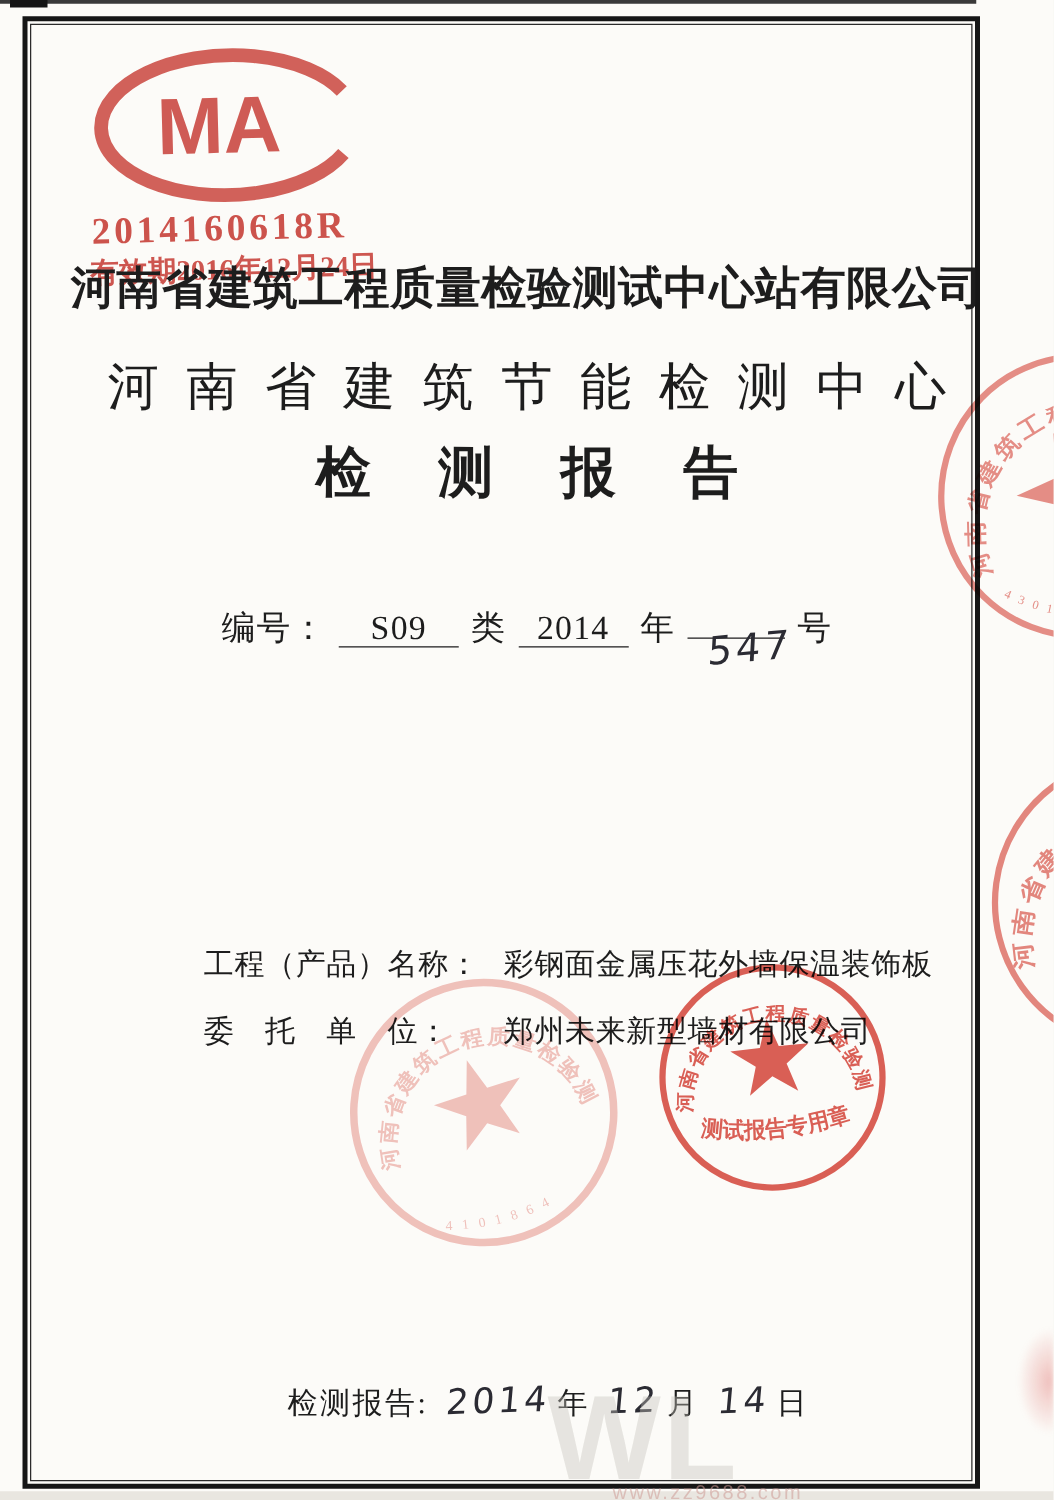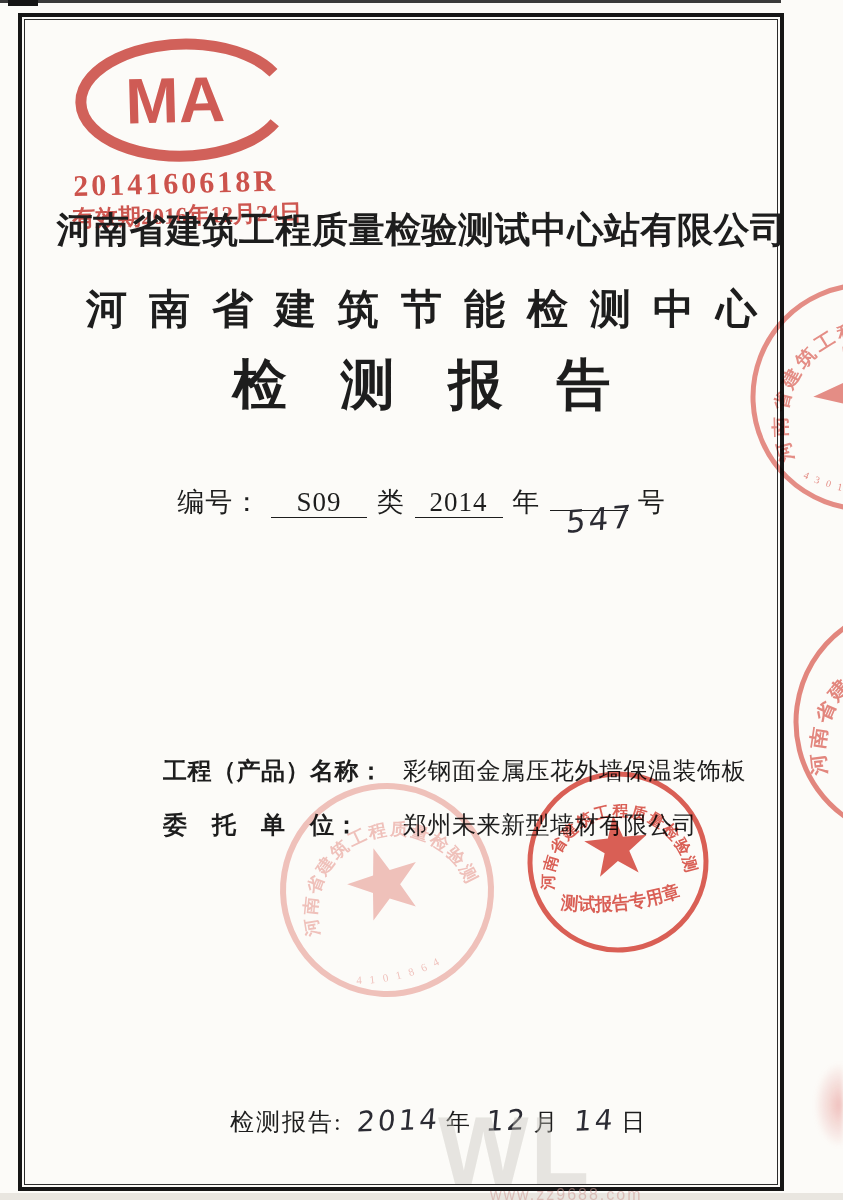--- a/index.html
+++ b/index.html
@@ -20,36 +20,36 @@
   .cma{position:absolute;left:58px;top:36px;width:260px;transform:rotate(-1.5deg);color:#c9453e;}
   .cma svg{display:block;}
   .cma-code{font-family:"Liberation Serif",serif;font-weight:700;font-size:30px;letter-spacing:3px;
             margin:2px 0 0 14px;opacity:.92;}
   .cma-valid{font-size:23px;font-weight:700;letter-spacing:0px;margin:0 0 0 12px;opacity:.9;}
 
   
   .t1{position:absolute;left:0;top:206px;width:843px;text-align:center;font-family:"Liberation Sans","DejaVu Sans",sans-serif;
       font-weight:700;font-size:36px;letter-spacing:.5px;white-space:nowrap;}
   .t2{position:absolute;left:0;top:282px;width:843px;text-align:center;font-family:"Liberation Sans","DejaVu Sans",sans-serif;
-      font-weight:700;font-size:41px;letter-spacing:22px;text-indent:22px;white-space:nowrap;}
+      font-weight:400;font-size:41px;letter-spacing:22px;text-indent:22px;white-space:nowrap;}
   .t3{position:absolute;left:0;top:349px;width:843px;text-align:center;font-family:"Liberation Sans","DejaVu Sans",sans-serif;
-      font-weight:700;font-size:54px;letter-spacing:54px;text-indent:54px;white-space:nowrap;}
+      font-weight:700;font-size:44px;letter-spacing:54px;text-indent:54px;white-space:nowrap;}
 
   
   .report-no{position:absolute;left:0;top:484px;width:843px;text-align:center;font-size:27px;letter-spacing:1px;}
   .report-no .blank{display:inline-block;border-bottom:1.5px solid #1d1d1d;text-align:center;line-height:30px;}
   .b1{width:96px;} .b2{width:88px;} .b3{width:78px;position:relative;}
   .sep{display:inline-block;margin:0 2px;}
   .hand{font-family:"DejaVu Sans","Liberation Sans",sans-serif;color:#2b2b33;}
   .serial-hand{position:absolute;left:16px;top:-6px;font-size:31px;display:inline-block;
                transform:rotate(-5deg) skewX(-8deg);letter-spacing:3px;font-weight:400;}
 
   
   .info-row{position:absolute;left:163px;font-size:24px;white-space:nowrap;letter-spacing:.5px;}
-  .info-label{display:inline-block;width:240px;font-weight:bold;}
+  .info-label{display:inline-block;width:240px;}
   .r0{top:755px;} .r1{top:809px;} .r2{top:863px;}
 
   
   .issue{position:absolute;left:230px;top:1104px;font-size:24px;letter-spacing:2px;white-space:nowrap;}
   .issue .hand{display:inline-block;font-size:28px;transform:rotate(-2deg) skewX(-7deg);
                letter-spacing:3px;margin:0 6px;}
 
   
   .seal{position:absolute;pointer-events:none;mix-blend-mode:multiply;}
   .seal svg{display:block;overflow:visible;}

